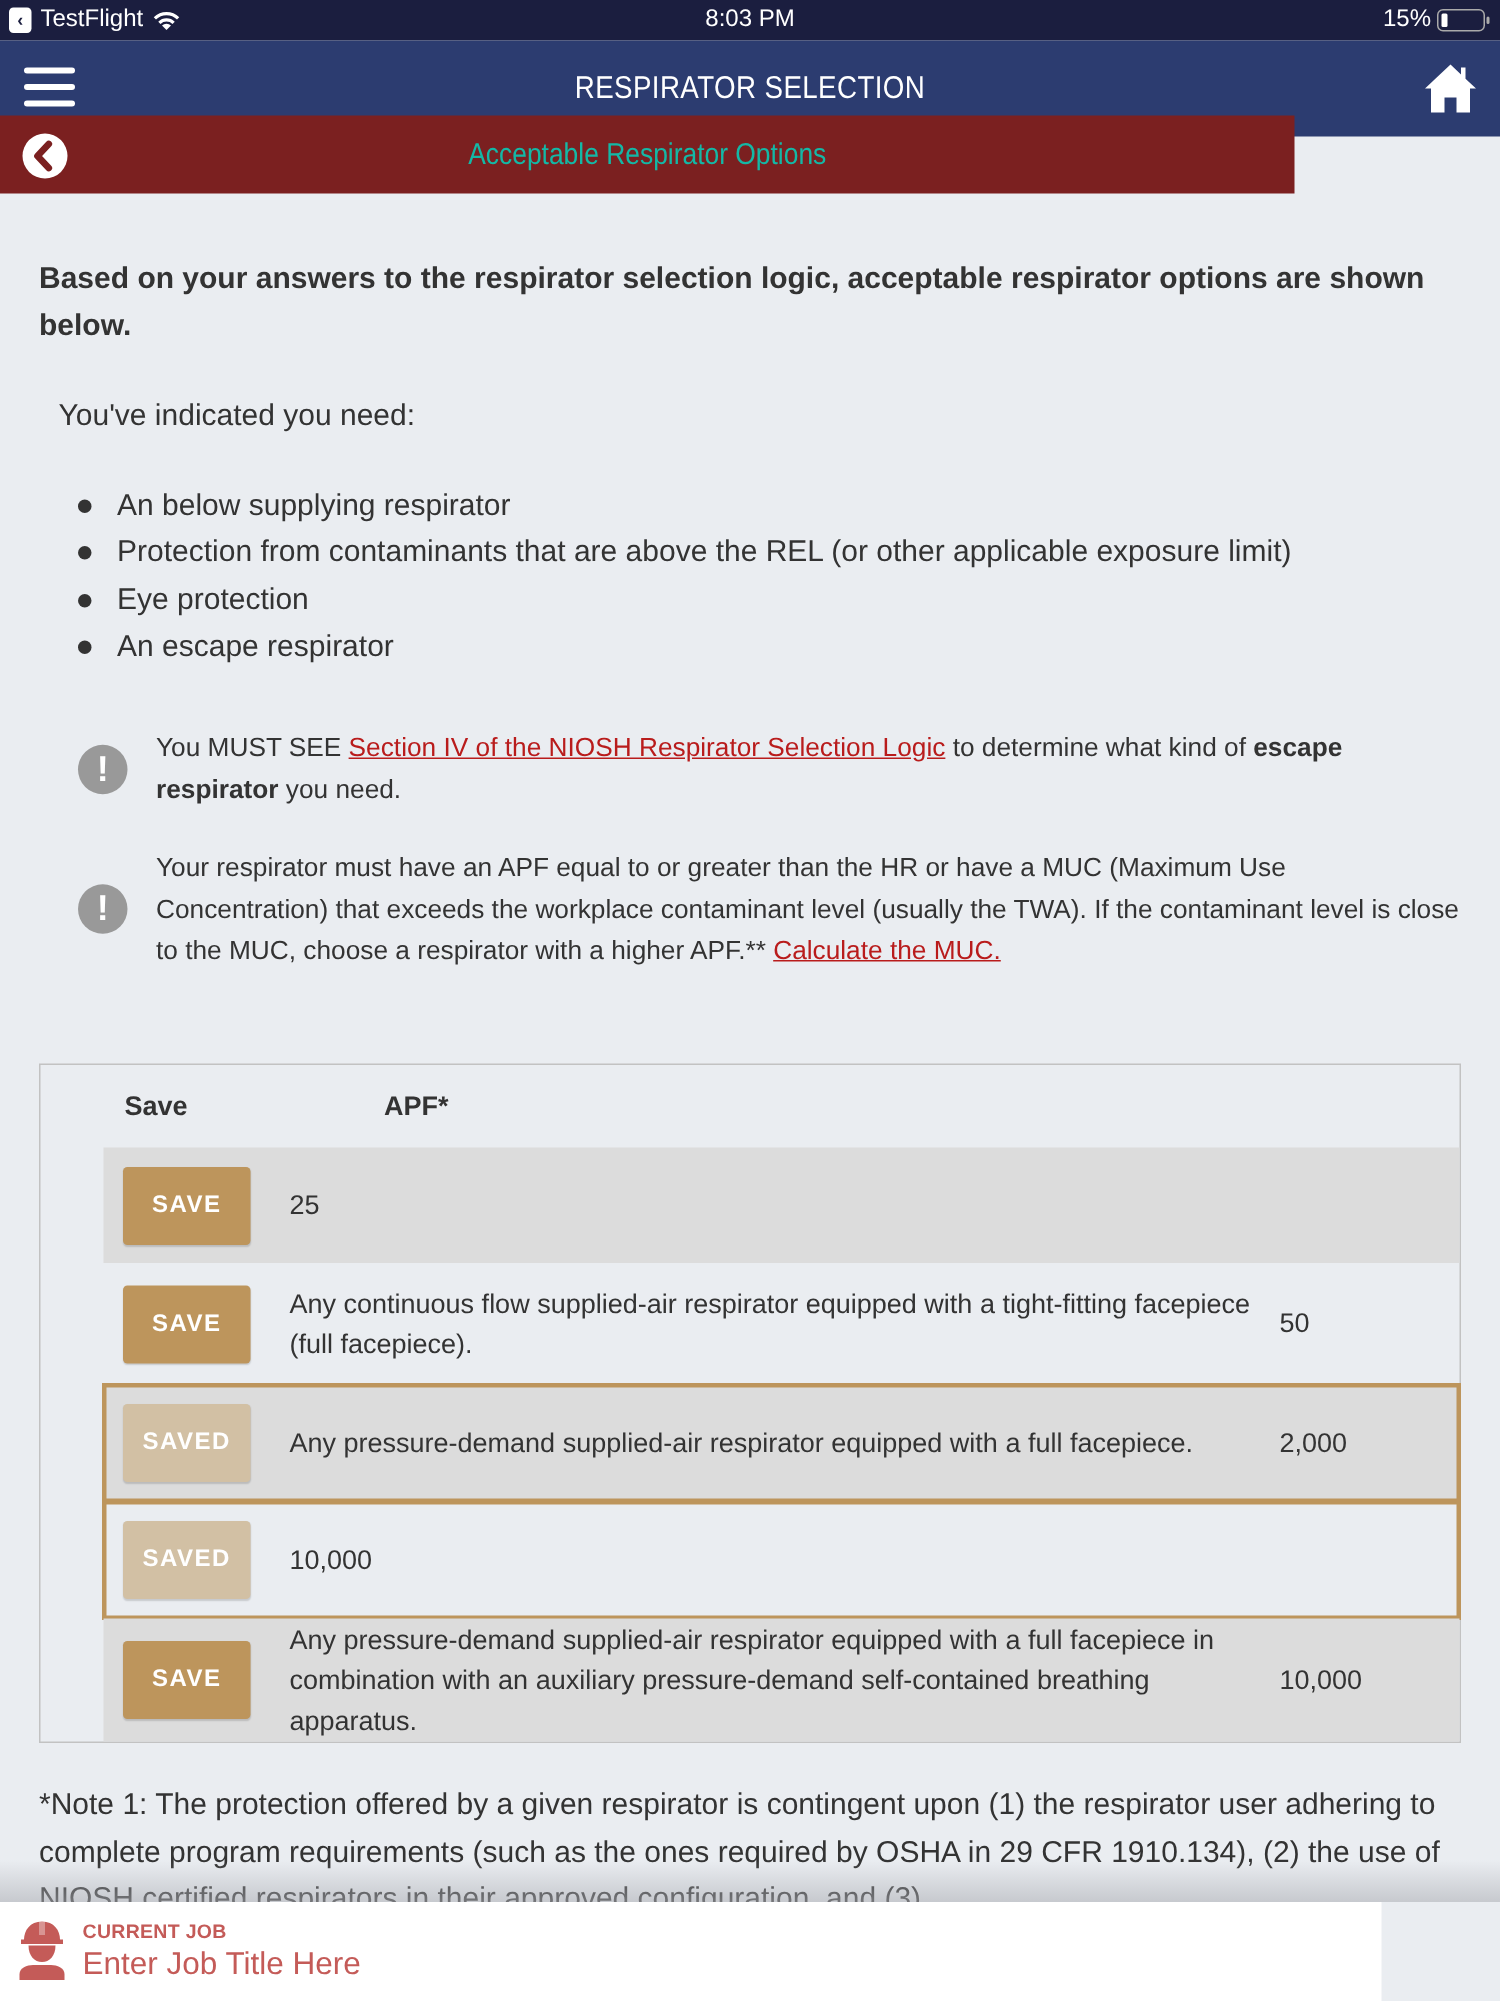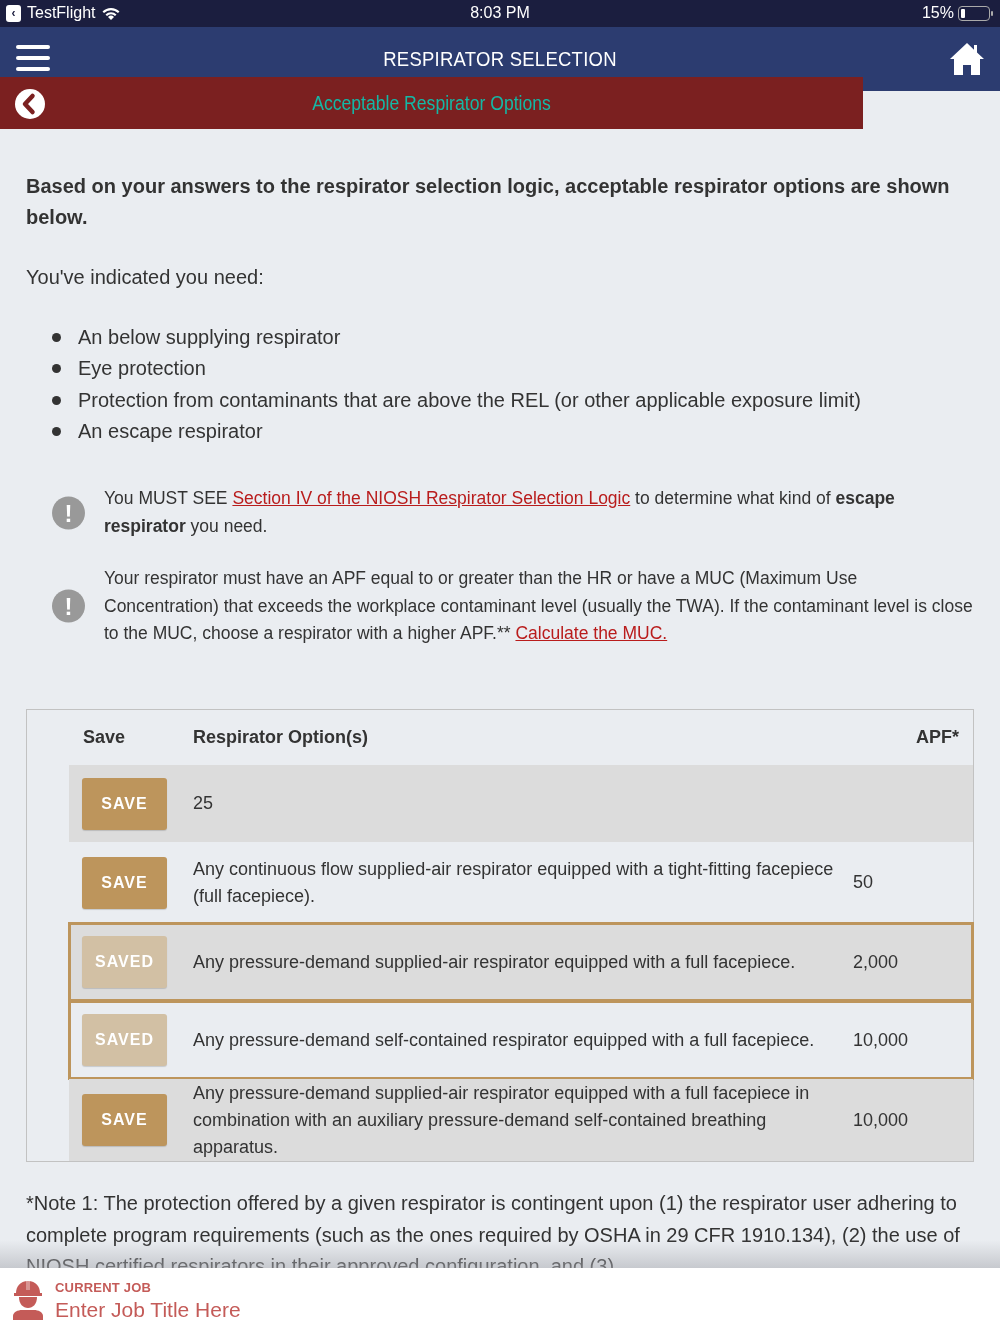--- a/index.html
+++ b/index.html
@@ -49,21 +49,21 @@
       position: absolute; left: 0; right: 0; top: 15px; text-align: center;
       font-size: 20px; transform: scaleX(0.88);
     }
     .back-btn {
       position: absolute; left: 15px; top: 12px; width: 30px; height: 30px; border-radius: 50%;
       background: #fff; cursor: pointer;
     }
 
     .content { position: absolute; top: 143px; left: 0; width: 1000px; padding: 0 26px; }
     .intro { font-size: 20px; font-weight: bold; line-height: 31px; margin-top: 28px; color: #333; transform-origin: left; }
-    .need-label { font-size: 20px; line-height: 31px; margin-top: 29px; }
+    .need-label { font-size: 20px; line-height: 31px; margin-top: 29px; margin-left: 13px; }
     .needs { margin-top: 29px; list-style: none; padding-left: 26px; }
     .needs li { font-size: 20px; line-height: 31.3px; position: relative; padding-left: 26px; }
     .needs li::before {
       content: ""; position: absolute; left: 0; top: 11px; width: 9px; height: 9px; border-radius: 50%; background: #333;
     }
 
     .notice { position: relative; padding-left: 78px; font-size: 17.5px; line-height: 27.5px; color: #333; }
     .notice .warn {
       position: absolute; left: 26px; top: 50%; transform: translate(0,-50%);
       width: 33px; height: 33px; border-radius: 50%; background: #999;
@@ -98,21 +98,21 @@
 
     .footnote {
       position: absolute; left: 26px; top: 1188px; width: 940px;
       font-size: 20px; line-height: 31.5px; color: #333;
     }
     .bottom-fade {
       position: absolute; left: 0; top: 1240px; width: 1000px; height: 28px;
       background: linear-gradient(to bottom, rgba(234,237,241,0), rgba(170,172,178,0.55));
     }
     .bottom-bar {
-      position: absolute; left: 0; top: 1268px; width: 1000px; height: 66px; background: #fff;
+      position: absolute; left: 0; top: 1268px; width: 921px; height: 66px; background: #fff;
     }
     .bottom-bar .worker { position: absolute; left: 10px; top: 12px; width: 36px; height: 40px; }
     .bottom-bar .cj-label {
       position: absolute; left: 55px; top: 12px; font-size: 13px; font-weight: bold; color: #c45b58; letter-spacing: 0.2px;
     }
     .bottom-bar .cj-input {
       position: absolute; left: 55px; top: 30px; font-size: 21px; color: #c45b58; border: none; background: transparent;
       font-family: "Liberation Sans", sans-serif; width: 400px; outline: none;
     }
     .bottom-bar .cj-input::placeholder { color: #c45b58; }
@@ -160,40 +160,39 @@
     </svg>
   </div>
   <div class="title">Acceptable Respirator Options</div>
 </div>
 
 <div class="content">
   <p class="intro">Based on your answers to the respirator selection logic, acceptable respirator options are shown below.</p>
   <p class="need-label">You've indicated you need:</p>
   <ul class="needs">
     <li>An below supplying respirator</li>
+    <li>Protection from contaminants that are above the REL (or other applicable exposure limit)</li>
     <li>Eye protection</li>
-    <li>Protection from contaminants that are above the REL (or other applicable exposure limit)</li>
     <li>An escape respirator</li>
   </ul>
 
   <div class="notice notice1">
     <span class="warn">!</span>
     <span>You MUST SEE </span><a href="#">Section IV of the NIOSH Respirator Selection Logic</a><span> to determine what kind of </span><b>escape respirator</b><span> you need.</span>
   </div>
 
   <div class="notice notice2">
     <span class="warn">!</span>
     <span>Your respirator must have an APF equal to or greater than the HR or have a MUC (Maximum Use Concentration) that exceeds the workplace contaminant level (usually the TWA). If the contaminant level is close to the MUC, choose a respirator with a higher APF.** </span><a href="#">Calculate the MUC.</a>
   </div>
 </div>
 
 <div class="table">
   <div class="thead">
     <div class="c1">Save</div>
-    <div class="c2">Respirator Option(s)</div>
     <div class="c3">APF*</div>
   </div>
 
   <div class="row shaded" style="height:77px">
     <div class="c1"><button class="save-btn">SAVE</button></div>
     <div class="c3">25</div>
   </div>
 
   <div class="row" style="height:81px">
     <div class="c1"><button class="save-btn">SAVE</button></div>
@@ -202,21 +201,20 @@
   </div>
 
   <div class="row shaded selected" style="height:78px">
     <div class="c1"><button class="save-btn saved">SAVED</button></div>
     <div class="c2">Any pressure-demand supplied-air respirator equipped with a full facepiece.</div>
     <div class="c3">2,000</div>
   </div>
 
   <div class="row selected" style="height:78px">
     <div class="c1"><button class="save-btn saved">SAVED</button></div>
-    <div class="c2">Any pressure-demand self-contained respirator equipped with a full facepiece.</div>
     <div class="c3">10,000</div>
   </div>
 
   <div class="row shaded" style="height:82px">
     <div class="c1"><button class="save-btn">SAVE</button></div>
     <div class="c2">Any pressure-demand supplied-air respirator equipped with a full facepiece in combination with an auxiliary pressure-demand self-contained breathing apparatus.</div>
     <div class="c3">10,000</div>
   </div>
 </div>
 

